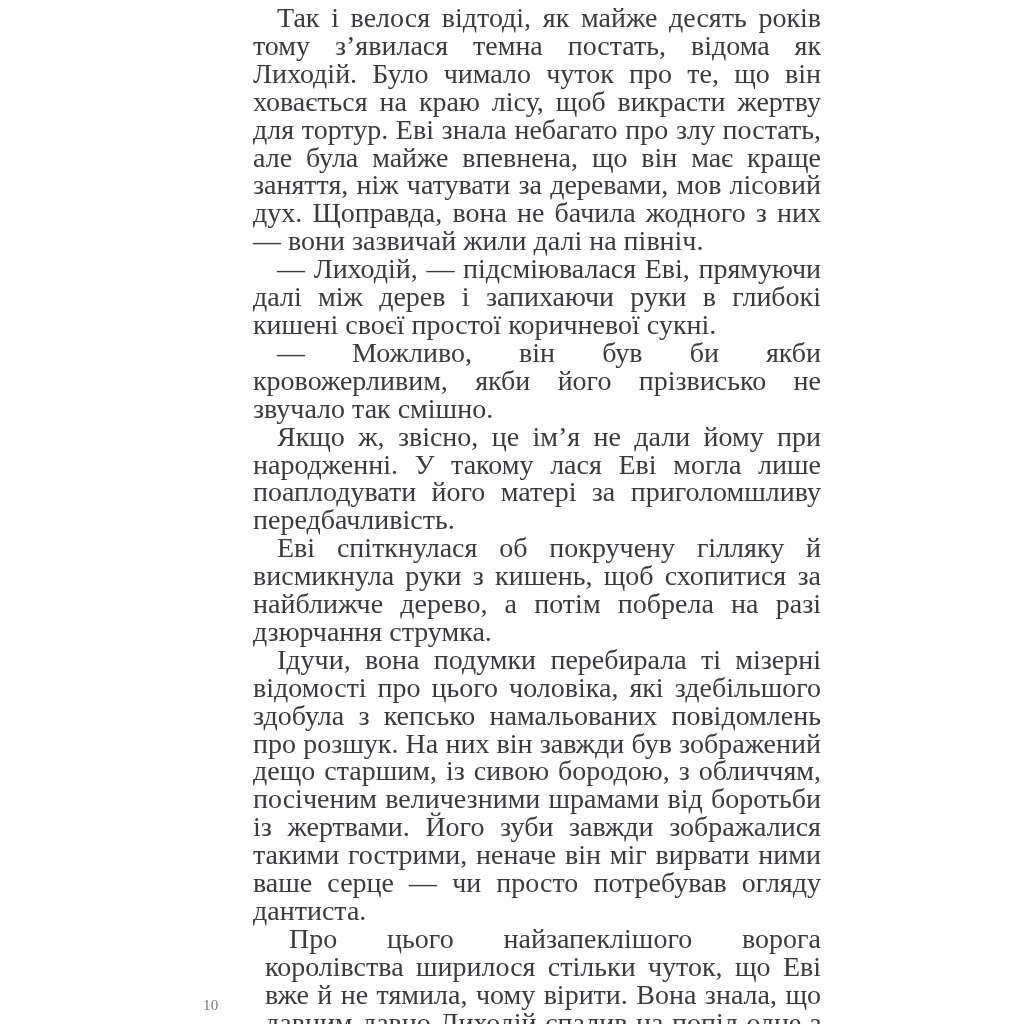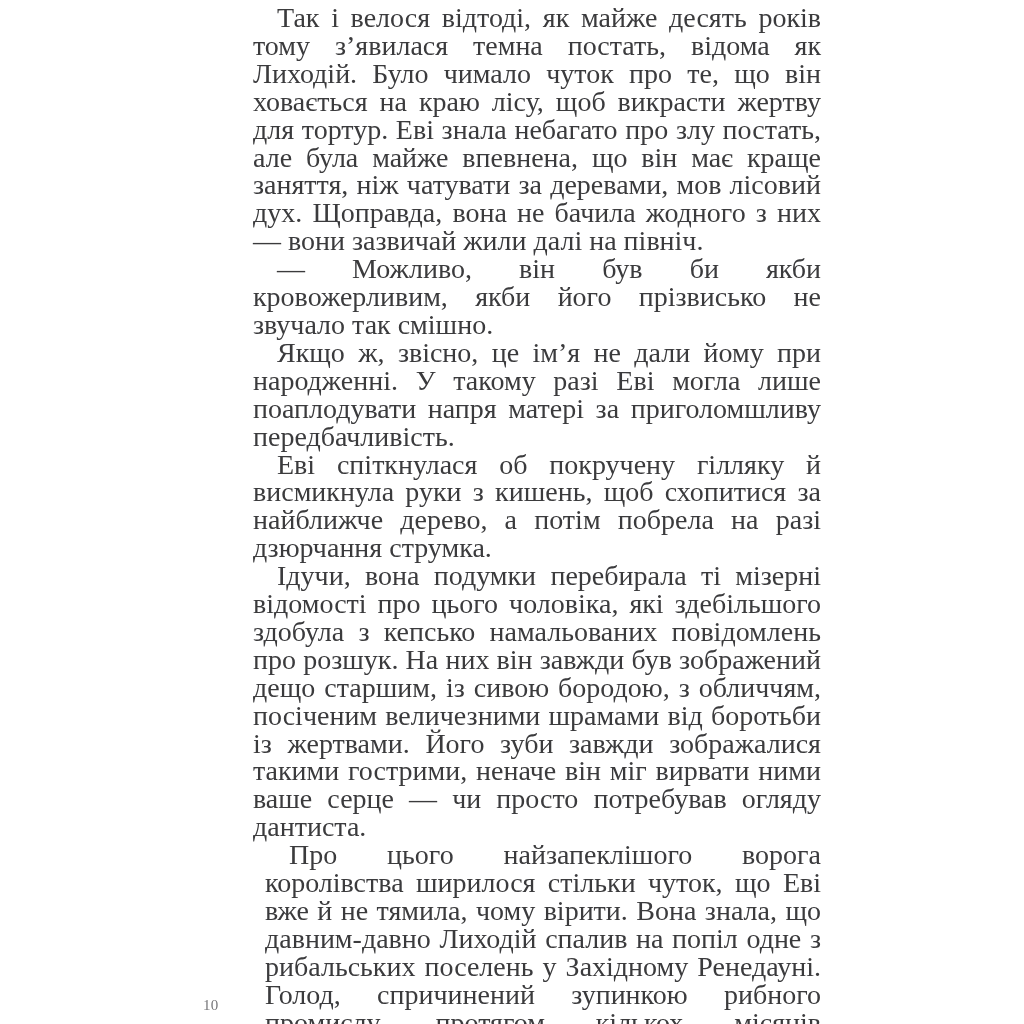--- a/index.html
+++ b/index.html
@@ -51,22 +51,23 @@
     letter-spacing: 0.3px;
   }
 </style>
 </head>
 <body>
 
 <div id="page">
 
   <div id="text-block">
     <p>Так і велося відтоді, як майже десять років тому з’яви­лася темна постать, відома як Лиходій. Було чимало чуток про те, що він ховається на краю лісу, щоб викрасти жертву для тортур. Еві знала небагато про злу постать, але була майже впевнена, що він має краще заняття, ніж чатувати за деревами, мов лісовий дух. Щоправда, вона не бачила жодного з них — вони зазвичай жили далі на північ.</p>
+    <p>— Лиходій, — підсміювалася Еві, прямуючи далі між дерев і запихаючи руки в глибокі кишені своєї простої коричневої сукні.</p>
     <p>— Можливо, він був би якби кровожерливим, якби йо­го прізвисько не звучало так смішно.</p>
-    <p>Якщо ж, звісно, це ім’я не дали йому при народженні. У такому разі Еві могла лише поаплодувати напря матері за приголомшливу передбачливість.</p>
+    <p>Якщо ж, звісно, це ім’я не дали йому при народженні. У такому лася Еві могла лише поаплодувати його матері за приголомшливу передбачливість.</p>
     <p>Еві спіткнулася об покручену гілляку й висмикнула ру­ки з кишень, щоб схопитися за найближче дерево, а потім побрела на разі дзюрчання струмка.</p>
     <p>Ідучи, вона подумки перебирала ті мізерні відомості про цього чоловіка, які здебільшого здобула з кепсько на­мальованих повідомлень про розшук. На них він завжди був зображений дещо старшим, із сивою бородою, з об­личчям, посіченим величезними шрамами від боротьби із жертвами. Його зуби завжди зображалися такими го­стрими, неначе він міг вирвати ними ваше серце — чи просто потребував огляду дантиста.</p>
     <p class="last-open">Про цього найзапеклішого ворога королівства шири­лося стільки чуток, що Еві вже й не тямила, чому вірити. Вона знала, що давним-давно Лиходій спалив на попіл од­не з рибальських поселень у Західному Ренедауні. Голод, спричинений зупинкою рибного промислу, протягом кіль­кох місяців спустошував королівство, аж доки нарешті все не відбудували. Та траплялося й чимало інших жахливих історій. Здавалося, дрібні крадіжки були основним напря­мом діянь Лиходія. Нерідко він прокрадався до будинків</p>
   </div>
 
   <div id="page-number">10</div>
 
 </div>
 
 </body></html>

